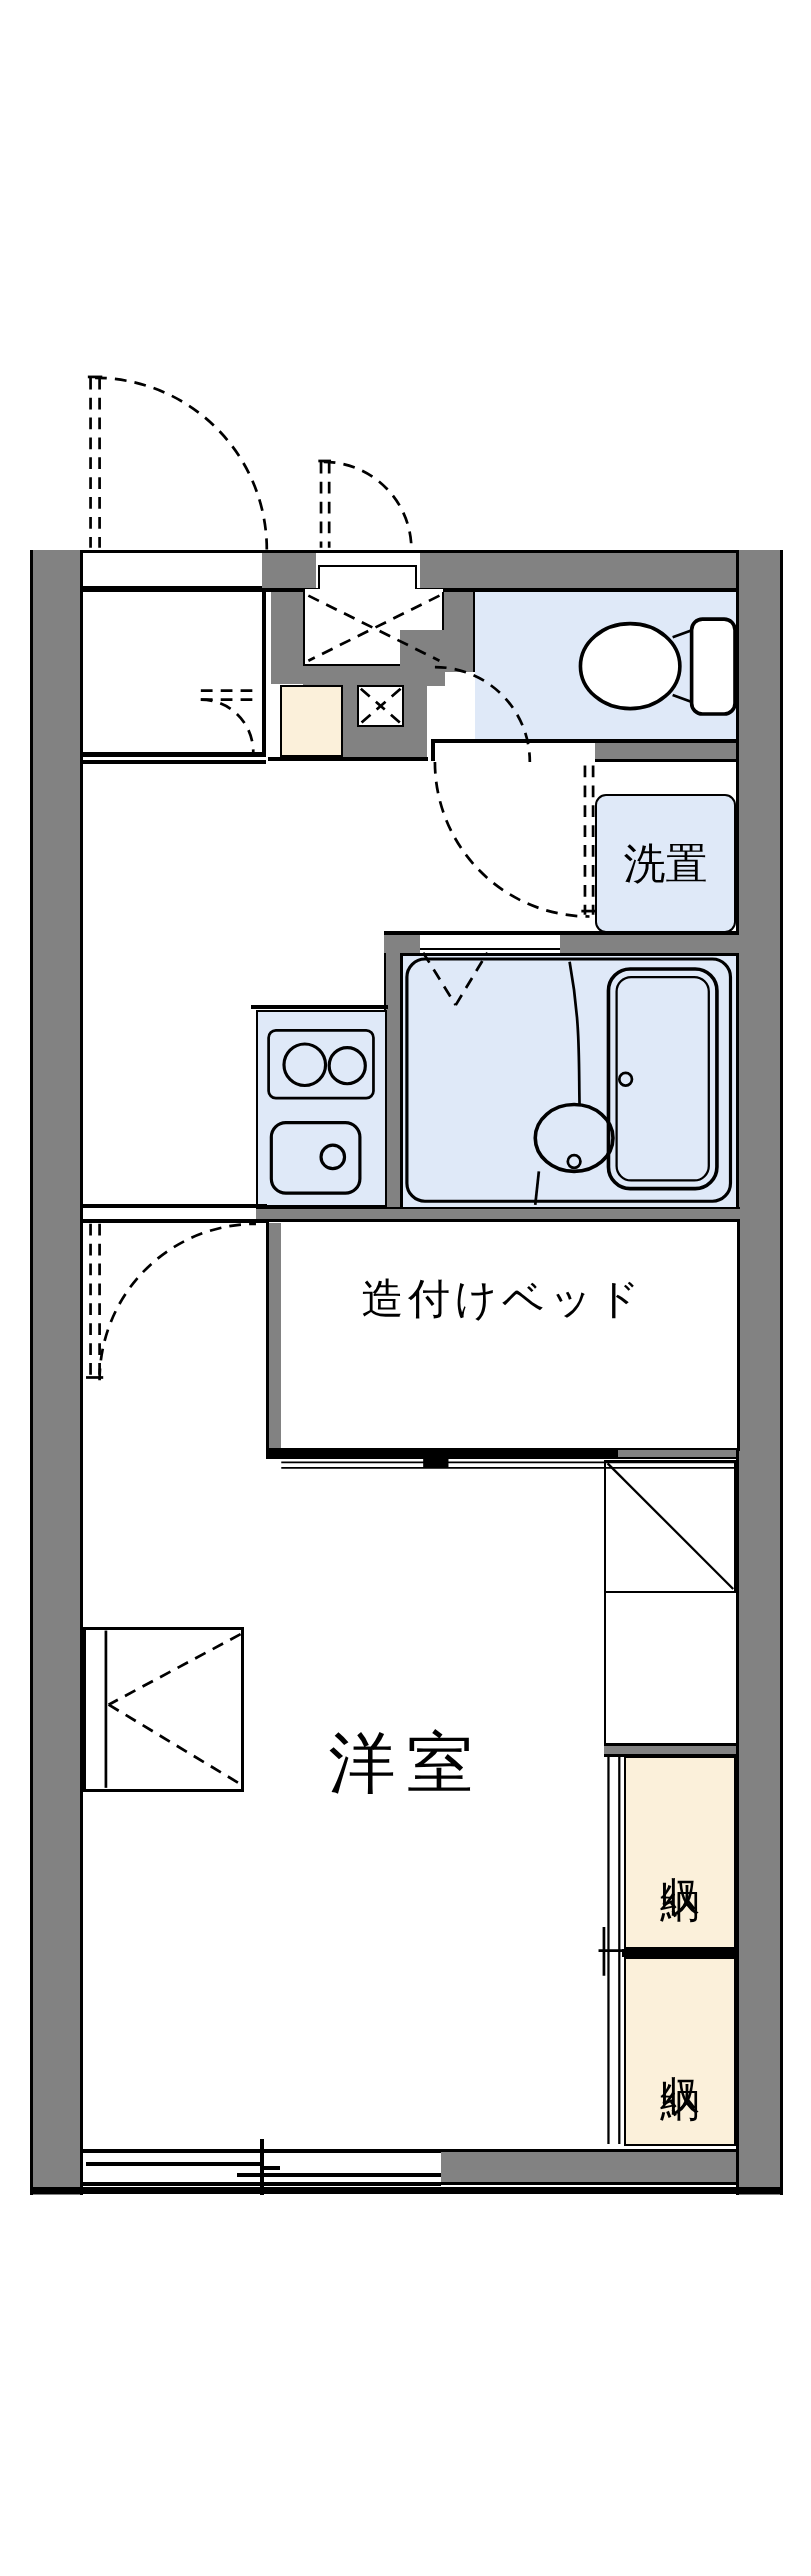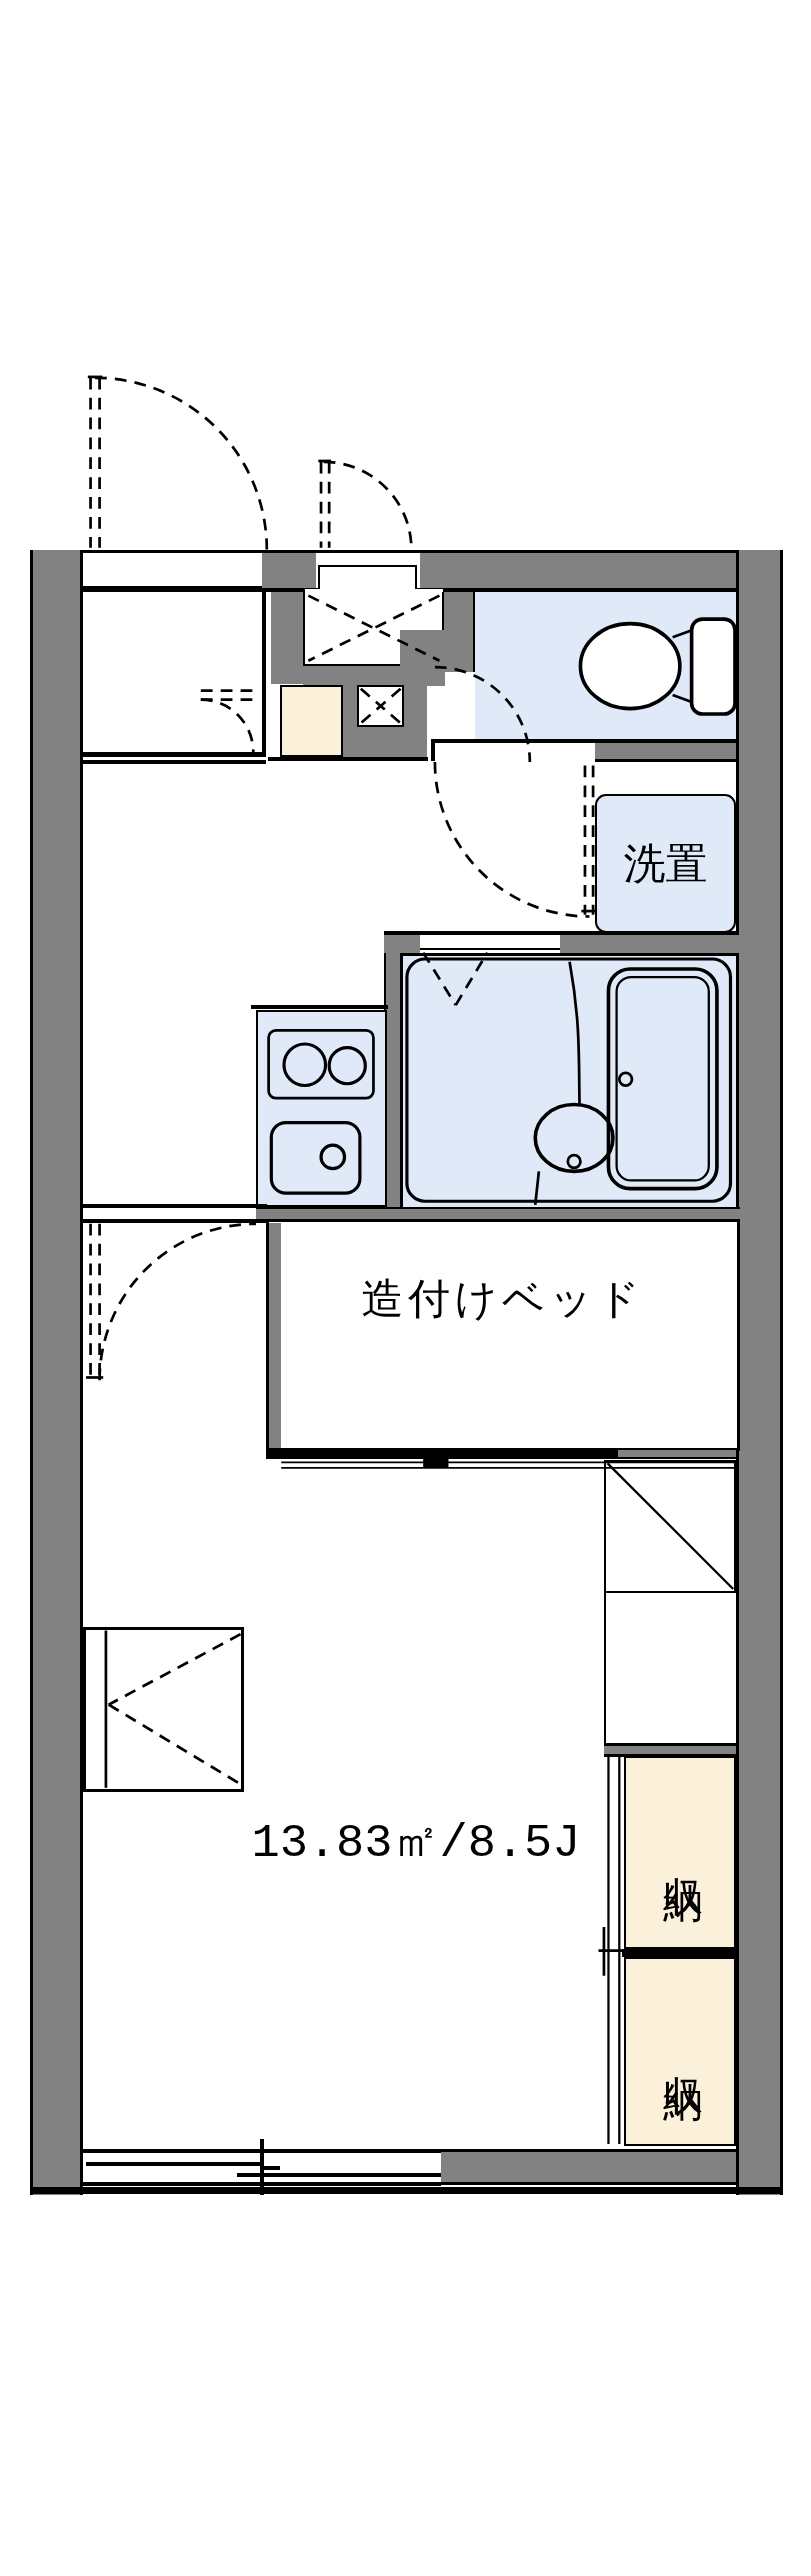--- a/index.html
+++ b/index.html
@@ -1,17 +1,17 @@
 <!DOCTYPE html>
 <html style="--wall: #828282; --water: #DFE9F8; --wood: #FBF0DA; --line: #000000; --bg: #FFFFFF;font-size:14.5px"><head>
 <meta charset="utf-8">
 <style>
   html,body{margin:0;padding:0;background:#fff;}
   .plan{position:relative;width:812px;height:2576px;background:#fff;overflow:hidden;
-        font-family:Liberation Mono, monospace;color:#000;}
+        font-family:Liberation Serif, serif;color:#000;}
   .abs{position:absolute;box-sizing:border-box;}
   .wall{background:var(--wall);}
   .water{background:var(--water);}
   .wood{background:var(--wood);}
   .blk{background:#000;}
   .white{background:#fff;}
   .ctr{display:flex;align-items:center;justify-content:center;text-align:center;}
   .vtext{writing-mode:vertical-rl;text-orientation:upright;letter-spacing:7.2px;}
   svg.overlay{position:absolute;left:0;top:0;pointer-events:none;}
 </style>
@@ -85,22 +85,22 @@
   <div class="abs wood ctr" style="left:624px;top:1756px;width:112px;height:193px;border:2.7px solid #000;font-size:40px;">
     <span class="vtext">収納</span>
   </div>
   <div class="abs blk" style="left:622px;top:1949px;width:114px;height:8.1px;"></div>
   <div class="abs wood ctr" style="left:624px;top:1957px;width:112px;height:189px;border:2.7px solid #000;font-size:40px;">
     <span class="vtext">収納</span>
   </div>
 
   <div class="abs white" style="left:83px;top:1627px;width:161px;height:165px;border:3.6px solid #000;"></div>
 
-  <div class="abs ctr" style="left:190px;top:1813px;width:452px;height:54px;font-size:47px;">
-    <span>13.83㎡/8.5J</span>
+  <div class="abs ctr" style="left:253px;top:1725px;width:307px;height:76px;font-size:67px;letter-spacing:11px;">
+    <span>洋室</span>
   </div>
 
   <div class="abs blk" style="left:83px;top:2149px;width:358px;height:3.6px;"></div>
   <div class="abs blk" style="left:83px;top:2182px;width:358px;height:3.6px;"></div>
   <div class="abs blk" style="left:86px;top:2162px;width:178px;height:3.6px;"></div>
   <div class="abs blk" style="left:264px;top:2166px;width:16.3px;height:3.6px;"></div>
   <div class="abs blk" style="left:237px;top:2173px;width:204px;height:3.6px;"></div>
   <div class="abs blk" style="left:260px;top:2139px;width:3.6px;height:56px;"></div>
   <div class="abs wall" style="left:441px;top:2149px;width:295px;height:36px;border-top:3.6px solid #000;border-bottom:3.6px solid #000;"></div>
 

